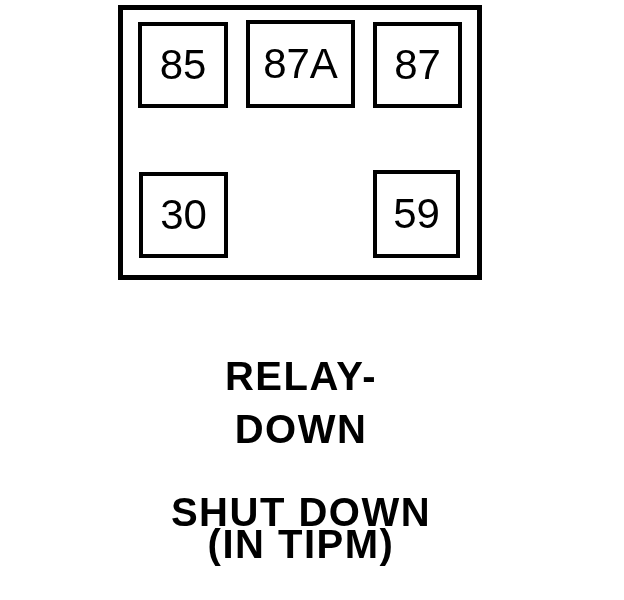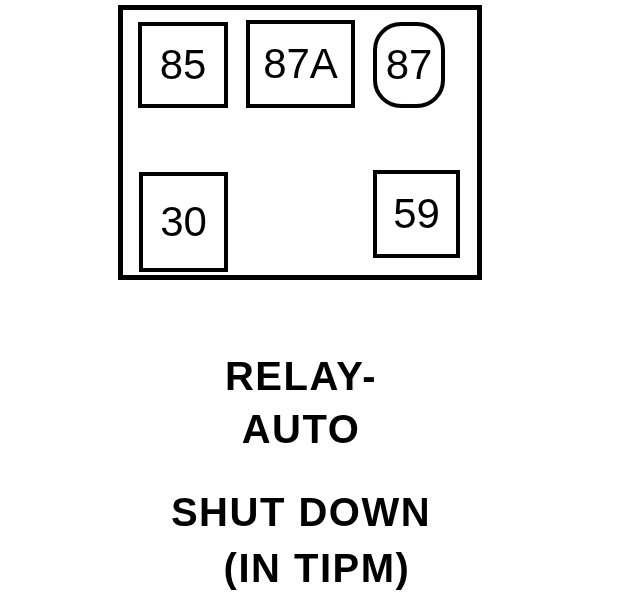--- a/index.html
+++ b/index.html
@@ -34,38 +34,38 @@
     display: flex;
     align-items: center;
     justify-content: center;
     font-size: 42px;
     font-weight: 400;
     line-height: 1;
     background: #ffffff;
   }
   .pin-85  { left: 15px;  top: 12px;  width: 90px;  height: 86px; }
   .pin-87a { left: 123px; top: 10px;  width: 109px; height: 88px; justify-content: center; }
-  .pin-87  { left: 250px; top: 12px;  width: 72px;  height: 86px; border-radius: 28px; }
-  .pin-30  { left: 16px;  top: 162px; width: 89px;  height: 100px; }
+  .pin-87  { left: 250px; top: 12px;  width: 89px;  height: 86px; }
+  .pin-30  { left: 16px;  top: 162px; width: 89px;  height: 86px; }
   .pin-86  { left: 250px; top: 160px; width: 87px;  height: 88px; }
   .caption-line {
     position: absolute;
     left: 0;
     width: 602px;
     text-align: center;
     font-size: 40px;
     font-weight: 700;
     letter-spacing: 1.5px;
     line-height: 40px;
     white-space: pre;
   }
   .caption-1 { top: 340px; margin-top: 16px; }
   .caption-2 { top: 409px; }
   .caption-3 { top: 474px; margin-top: 18px; }
-  .caption-4 { top: 548px; padding-left: 16px; }
+  .caption-4 { top: 524px; }
 </style>
 </head>
 <body>
 
 <div class="stage">
 
   <div class="relay-box">
     <div class="pin pin-85">
       <span>85</span>
     </div>
@@ -77,17 +77,17 @@
     </div>
     <div class="pin pin-30">
       <span>30</span>
     </div>
     <div class="pin pin-86">
       <span>59</span>
     </div>
   </div>
 
   <div class="caption-line caption-1">RELAY-</div>
-  <div class="caption-line caption-2">AUTO</div>
+  <div class="caption-line caption-2">DOWN</div>
   <div class="caption-line caption-3">SHUT DOWN</div>
   <div class="caption-line caption-4">(IN TIPM)</div>
 
 </div>
 
 </body></html>

